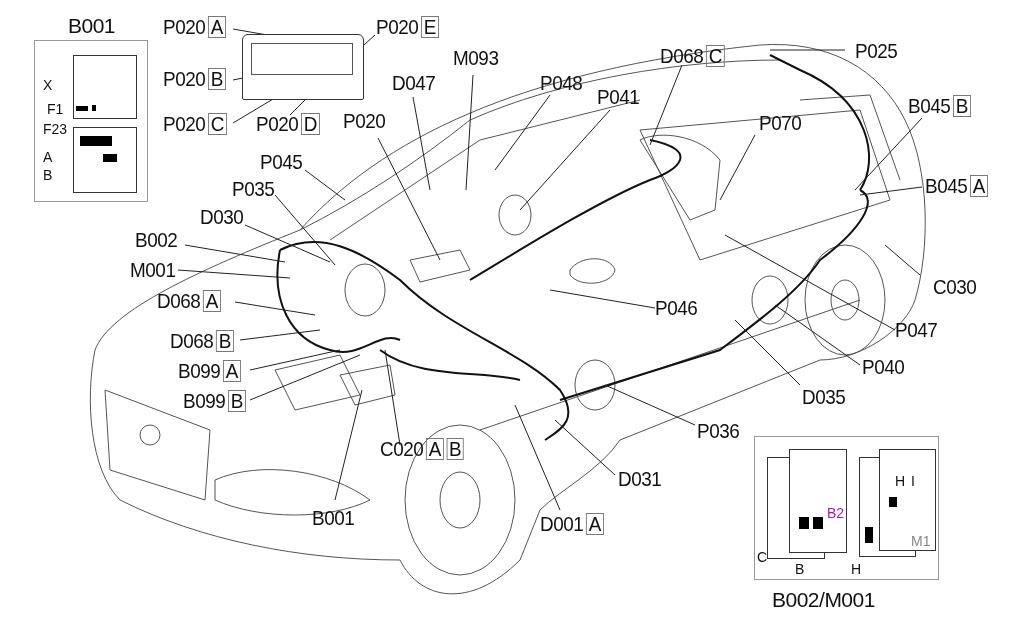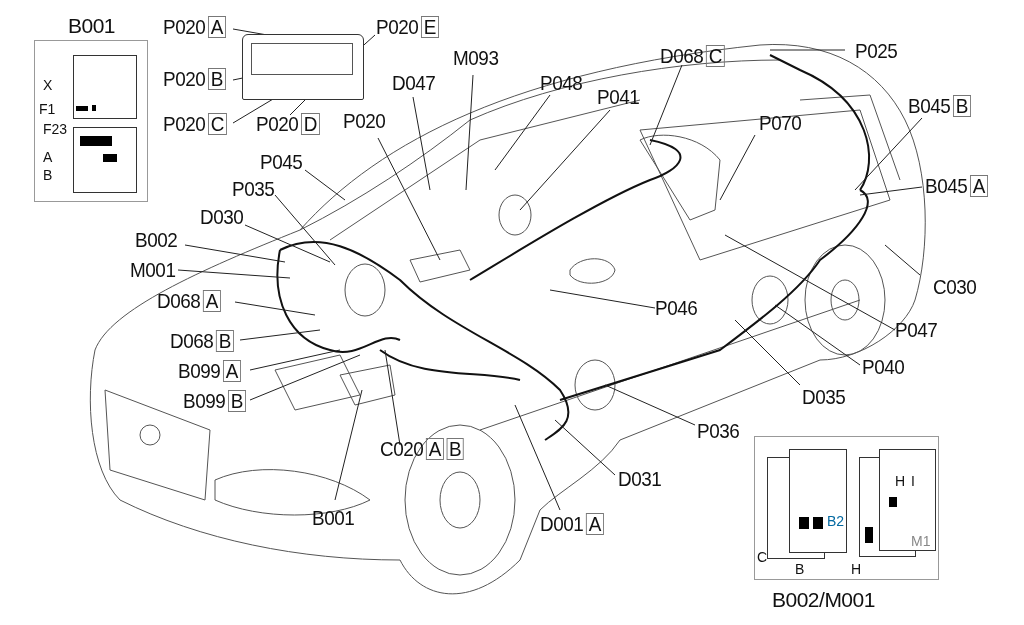--- a/index.html
+++ b/index.html
@@ -99,21 +99,21 @@
 
   <div class="inset-title" style="left:68px;top:14px">B001</div>
   <div class="inset" style="left:34px;top:40px;width:112px;height:160px">
     <div style="position:absolute;left:38px;top:14px;width:62px;height:62px;border:1px solid #333"></div>
     <div style="position:absolute;left:41px;top:65px;width:12px;height:5px;background:#000"></div>
     <div style="position:absolute;left:57px;top:64px;width:4px;height:6px;background:#000"></div>
     <div style="position:absolute;left:38px;top:86px;width:62px;height:64px;border:1px solid #333"></div>
     <div style="position:absolute;left:45px;top:95px;width:32px;height:10px;background:#000"></div>
     <div style="position:absolute;left:68px;top:113px;width:14px;height:8px;background:#000"></div>
     <div class="small" style="left:8px;top:36px">X</div>
-    <div class="small" style="left:4px;top:60px">F1</div>
+    <div class="small" style="left:12px;top:60px">F1</div>
     <div class="small" style="left:8px;top:80px">F23</div>
     <div class="small" style="left:8px;top:108px">A</div>
     <div class="small" style="left:8px;top:126px">B</div>
   </div>
 
   <div class="inset" style="left:242px;top:34px;width:120px;height:64px;border-radius:6px 6px 2px 2px;border-color:#333">
     <div style="position:absolute;left:8px;top:8px;width:100px;height:30px;border:1px solid #555"></div>
   </div>
 
   <div class="inset" style="left:754px;top:436px;width:183px;height:142px">
@@ -123,21 +123,21 @@
     <div style="position:absolute;left:58px;top:80px;width:10px;height:12px;background:#000"></div>
     <div style="position:absolute;left:104px;top:20px;width:55px;height:98px;border:1px solid #333"></div>
     <div style="position:absolute;left:124px;top:12px;width:55px;height:100px;border:1px solid #333;background:#fff"></div>
     <div style="position:absolute;left:110px;top:90px;width:8px;height:16px;background:#000"></div>
     <div style="position:absolute;left:134px;top:60px;width:8px;height:10px;background:#000"></div>
     <div class="small" style="left:2px;top:112px">C</div>
     <div class="small" style="left:40px;top:124px">B</div>
     <div class="small" style="left:96px;top:124px">H</div>
     <div class="small" style="left:140px;top:36px">H</div>
     <div class="small" style="left:156px;top:36px">I</div>
-    <div class="small" style="left:72px;top:76px;color:#0369a1">B2</div>
+    <div class="small" style="left:72px;top:68px;color:#a21caf">B2</div>
     <div class="small" style="left:156px;top:96px;color:#888">M1</div>
   </div>
   <div class="inset-title" style="left:772px;top:588px">B002/M001</div>
 
   <div id="callouts">
       <div class="lbl" style="left: 163px; top: 16px;"><span>P020</span><span class="box">A</span></div>
       <div class="lbl" style="left: 163px; top: 68px;"><span>P020</span><span class="box">B</span></div>
       <div class="lbl" style="left: 163px; top: 113px;"><span>P020</span><span class="box">C</span></div>
       <div class="lbl" style="left: 256px; top: 113px;"><span>P020</span><span class="box">D</span></div>
       <div class="lbl" style="left: 376px; top: 16px;"><span>P020</span><span class="box">E</span></div>

